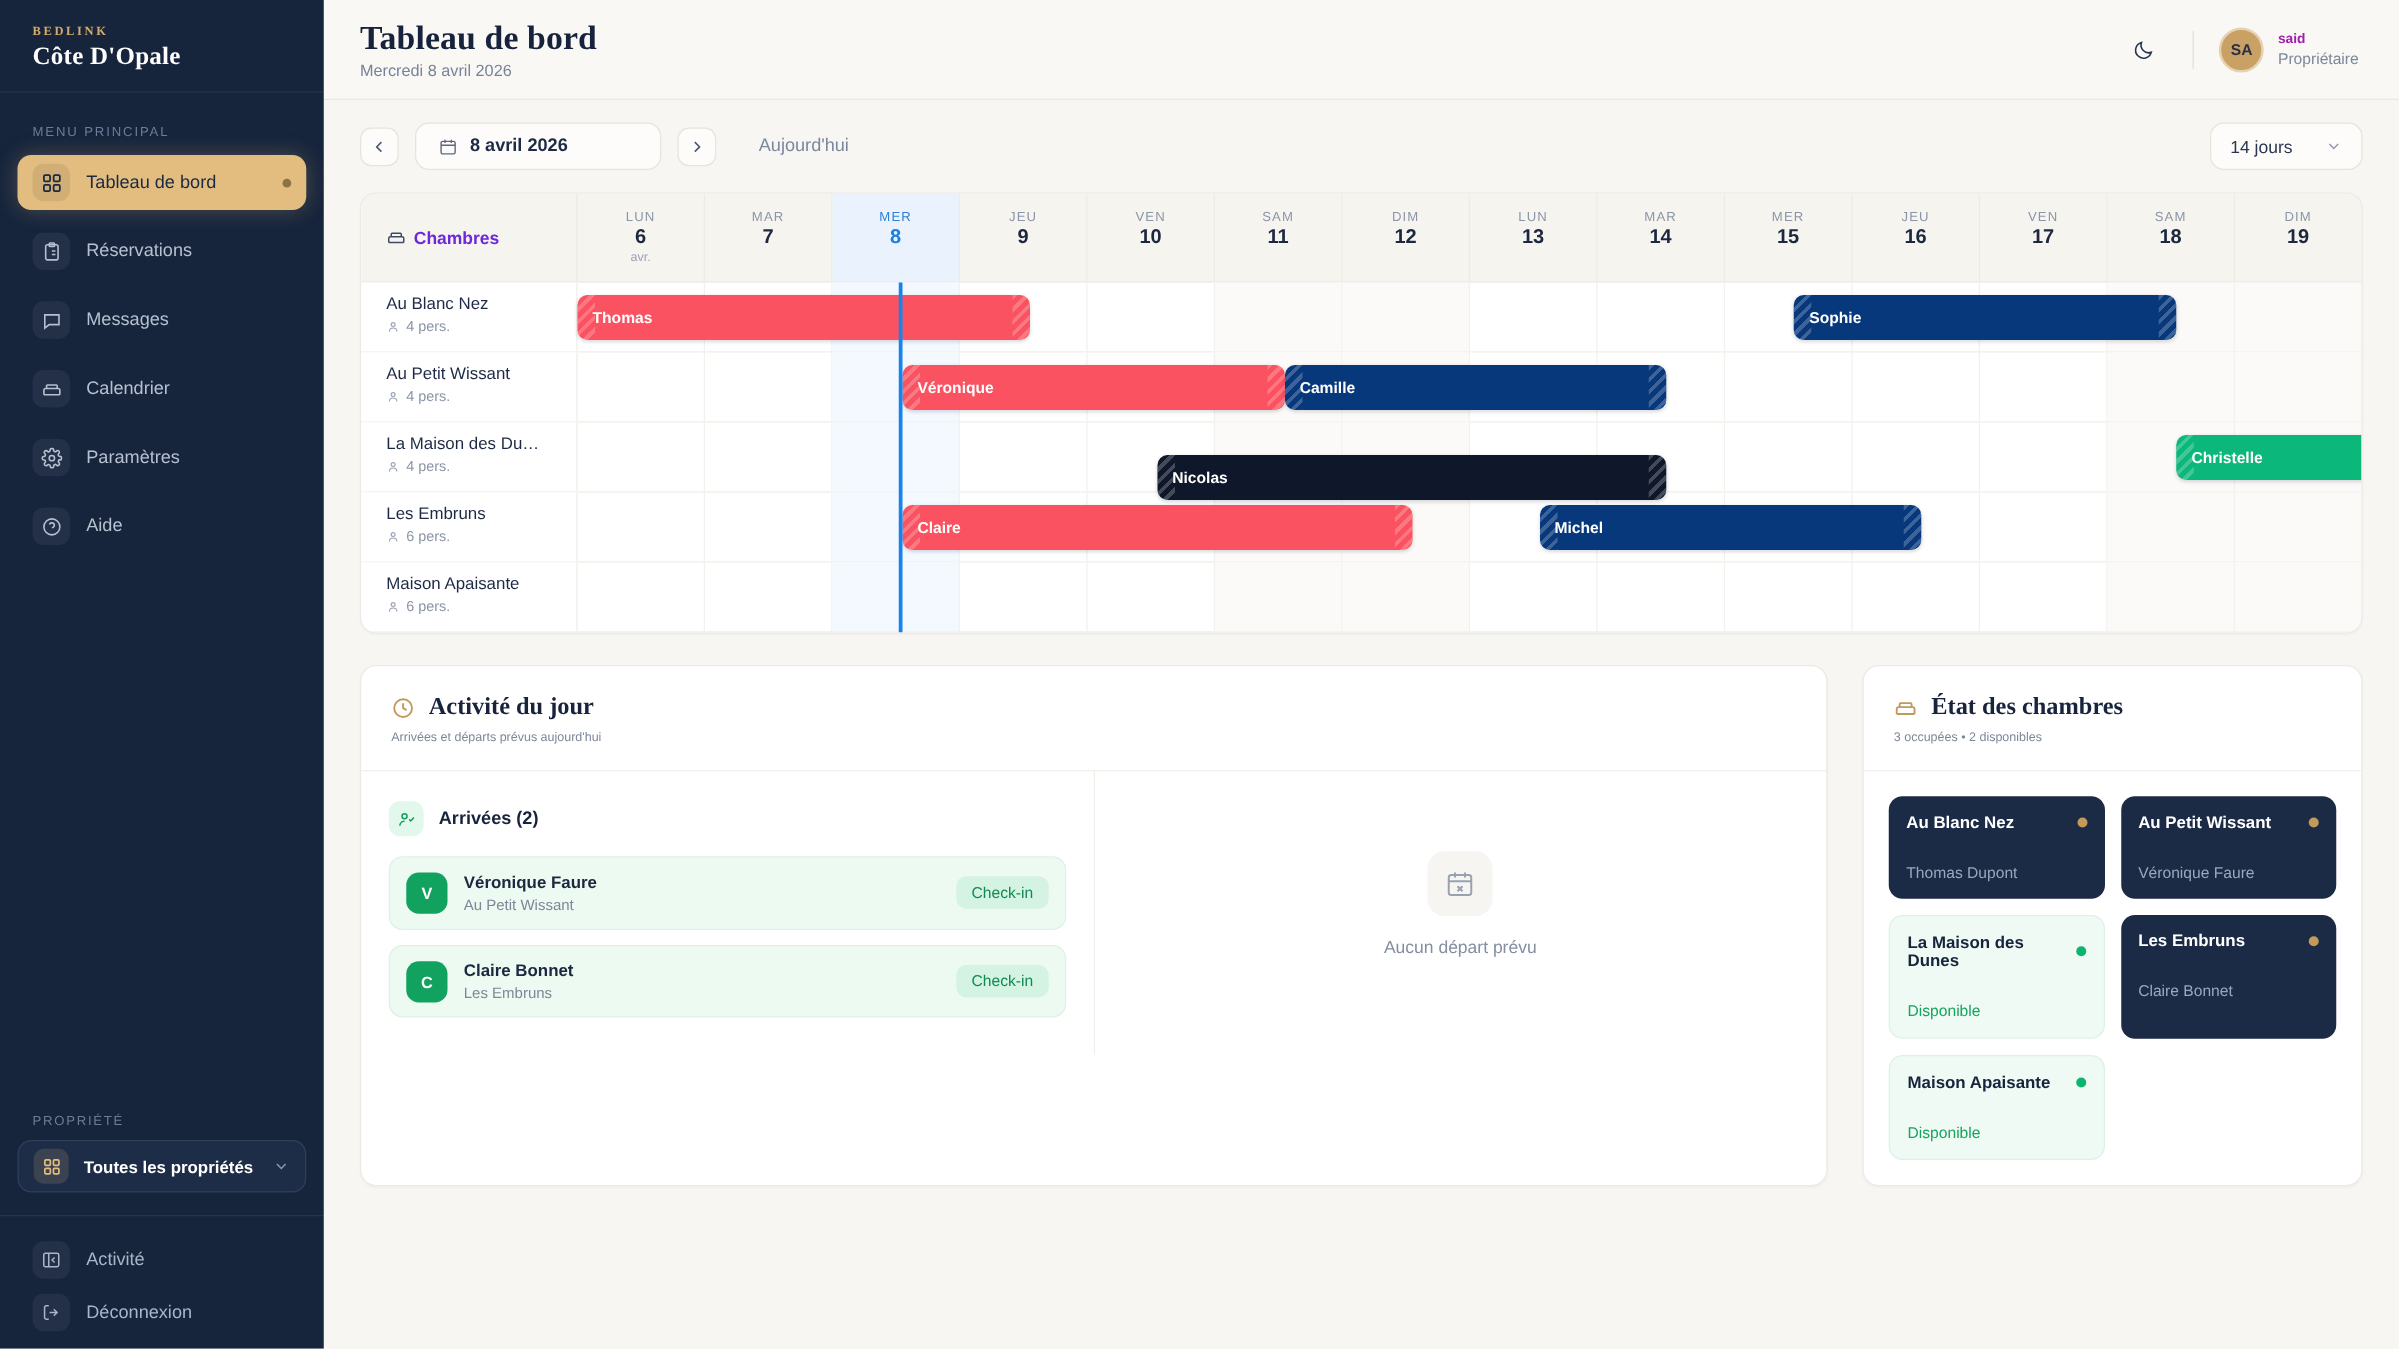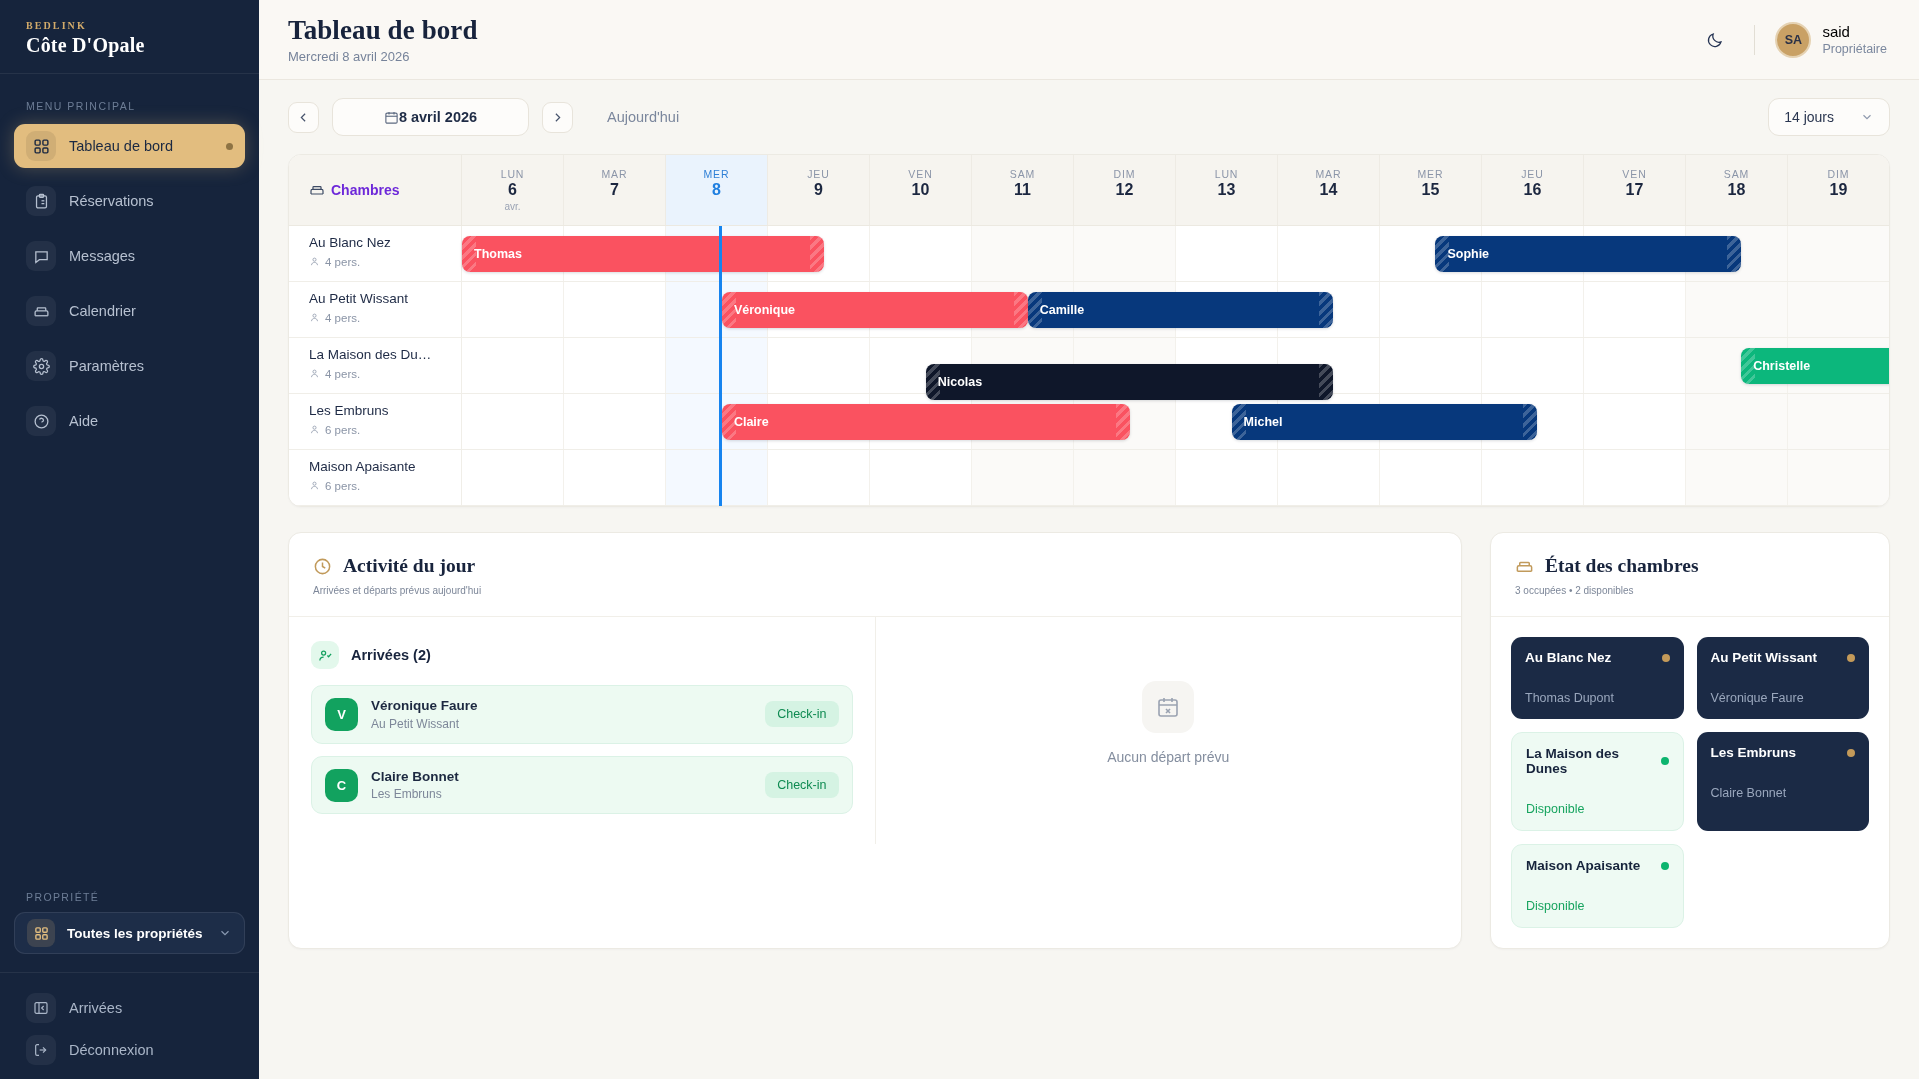--- a/index.html
+++ b/index.html
@@ -97,36 +97,36 @@
     width: 38px; height: 38px; border-radius: 10px; display: flex;
     align-items: center; justify-content: center; cursor: pointer; color: #253453;
   }
   .tb-sep { width: 1px; height: 30px; background: #e2ded4; margin: 0 20px; }
   .user-wrap { display: flex; align-items: center; gap: 11px; cursor: pointer; }
   .avatar {
     width: 36px; height: 36px; border-radius: 50%; background: #c9a165;
     color: #2a3147; display: flex; align-items: center; justify-content: center;
     font-size: 12.5px; font-weight: 700; border: 2px solid #e5d2b2;
   }
-  .user-name { font-size: 15px; font-weight: 400; color: #000000; line-height: 1.3; }
+  .user-name { font-size: 11px; font-weight: 700; color: #a21caf; line-height: 1.3; }
   .user-role { font-size: 12.5px; color: #7b889e; line-height: 1.3; }
 
   .content { flex: 1; overflow: hidden; padding: 0 29px; }
 
   
   .cal-toolbar { display: flex; align-items: center; height: 74px; gap: 13px; }
   .sq-btn {
     width: 31px; height: 31px; border-radius: 9px; background: #fdfcfa;
     border: 1px solid #e8e4db; display: flex; align-items: center;
     justify-content: center; cursor: pointer; color: #47536c; font-size: 13px;
   }
   .date-pill {
     height: 38px; min-width: 197px; border-radius: 11px; background: #fdfcfa;
     border: 1px solid #e8e4db; display: flex; align-items: center;
-    justify-content: center; cursor: pointer;
+    gap: 10px; cursor: pointer;
     font-size: 14.5px; font-weight: 600; color: #1e2b45; padding: 0 18px;
   }
   .today-link { font-size: 14.5px; color: #7b879d; margin-left: 21px; cursor: pointer; }
   .range-select {
     margin-left: auto; height: 38px; border-radius: 11px; background: #fdfcfa;
     border: 1px solid #e8e4db; display: flex; align-items: center; gap: 26px;
     padding: 0 15px; font-size: 14px; color: #2a3650; cursor: pointer;
   }
 
   
@@ -357,21 +357,21 @@
       </div>
       <div class="sb-divider"></div>
       <div class="foot-item">
         <span class="ico">
           <svg width="16" height="16" viewBox="0 0 24 24" fill="none" stroke="currentColor" stroke-width="1.8">
               <rect x="3" y="4" width="18" height="16" rx="2"></rect>
               <line x1="9" y1="4" x2="9" y2="20"></line>
               <polyline points="16 9 13 12 16 15"></polyline>
             </svg>
         </span>
-        <span>Arrivées</span>
+        <span>Activité</span>
       </div>
       <div class="foot-item">
         <span class="ico">
           <svg width="16" height="16" viewBox="0 0 24 24" fill="none" stroke="currentColor" stroke-width="1.8">
               <path d="M9 4H6a2 2 0 0 0-2 2v12a2 2 0 0 0 2 2h3"></path>
               <polyline points="15 8 19 12 15 16"></polyline>
               <line x1="19" y1="12" x2="10" y2="12"></line>
             </svg>
         </span>
         <span>Déconnexion</span>

